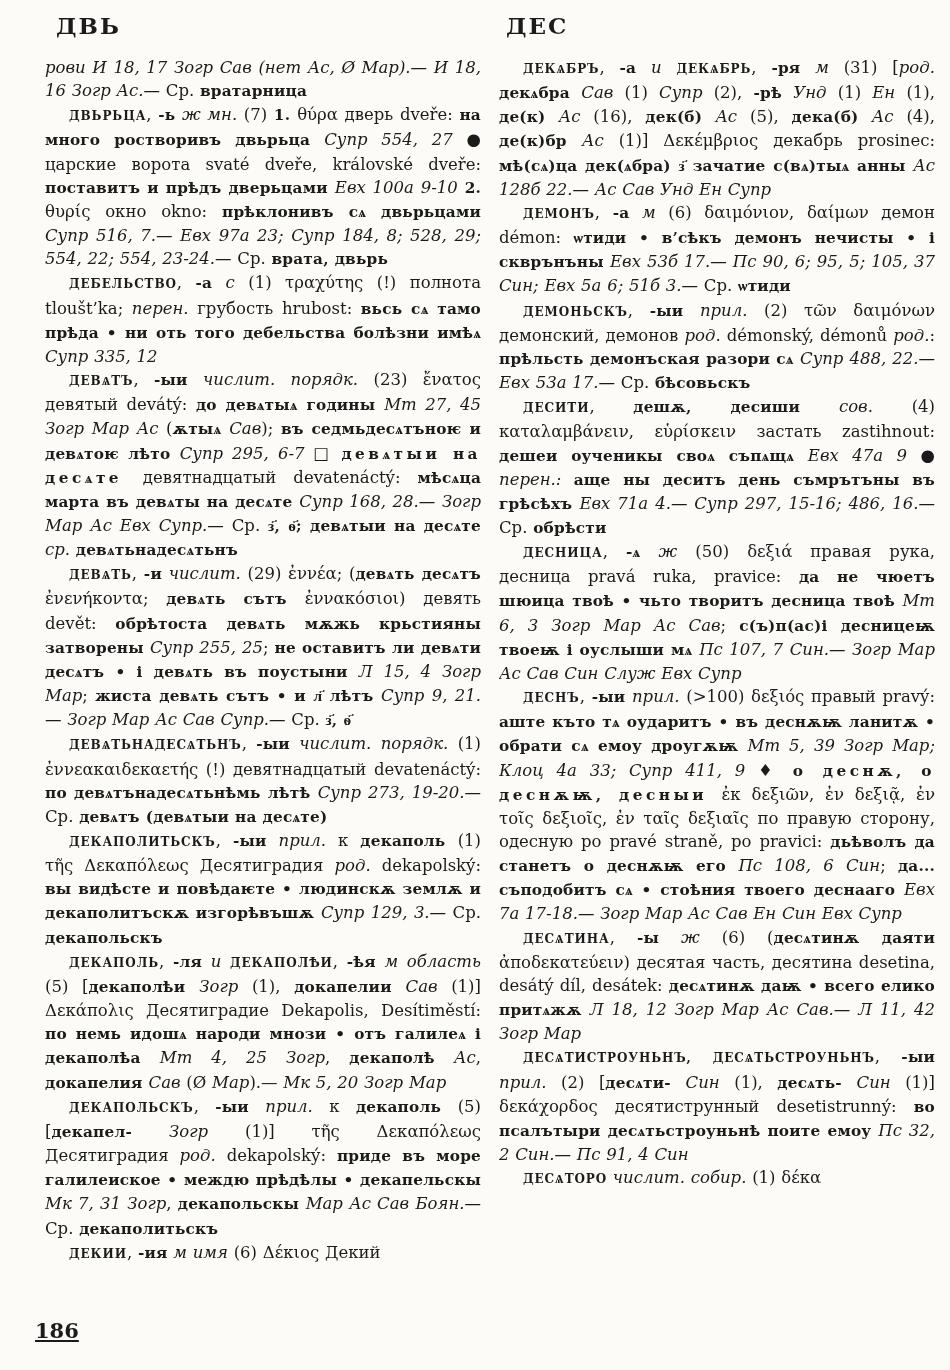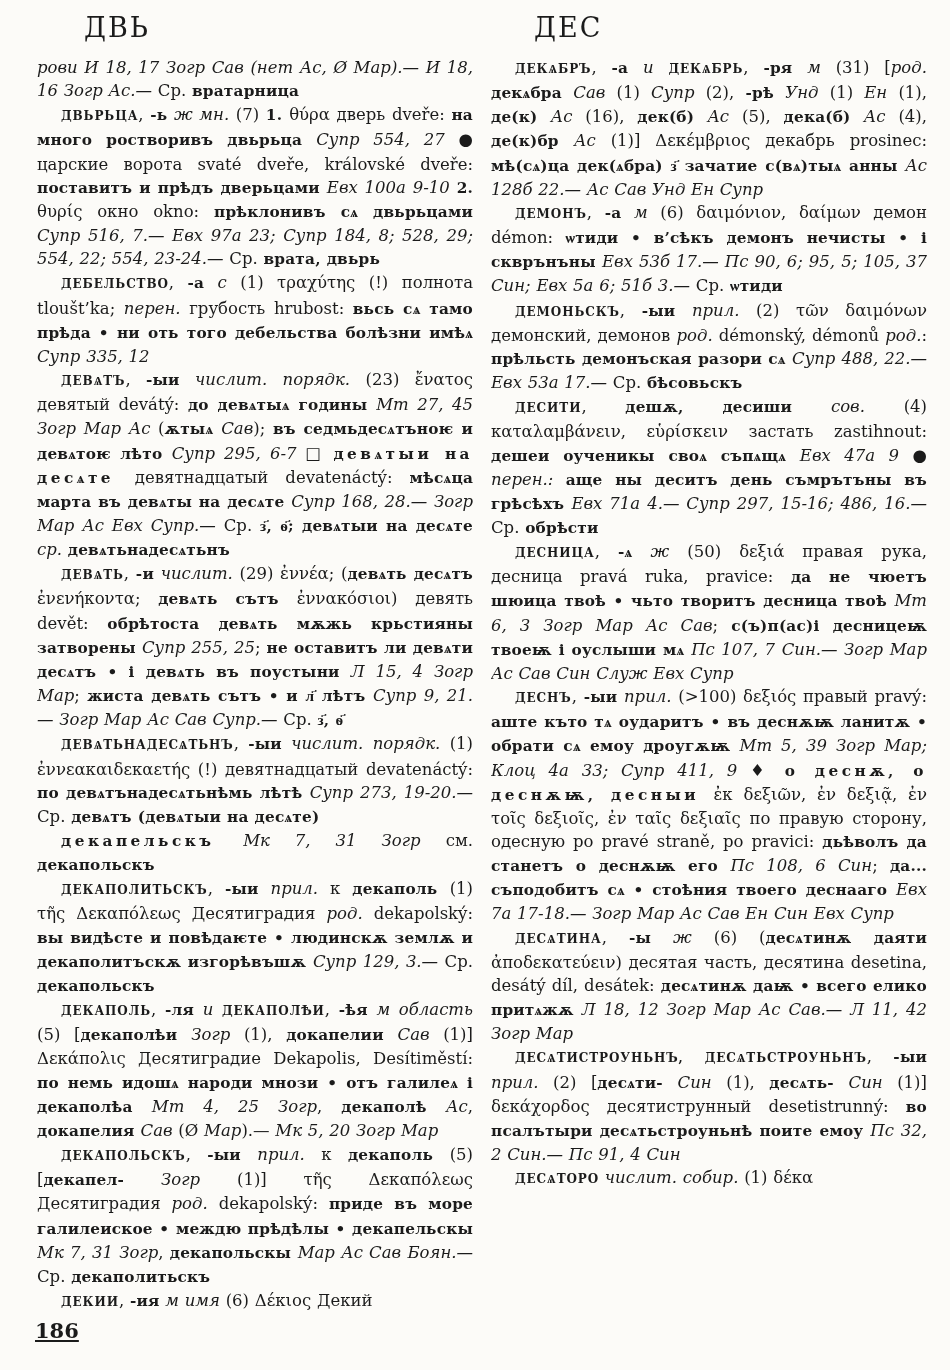--- a/index.html
+++ b/index.html
@@ -9,31 +9,31 @@
   html,body{margin:0;padding:0;}
   body{
     width:950px;height:1370px;
     background:var(--paper);
     font-family:"DejaVu Serif", serif;
     color:var(--ink);
   }
   .page{position:relative;width:950px;height:1370px;overflow:hidden;}
   .running-head{
     position:absolute;top:12px;
-    font-weight:normal;font-size:27px;letter-spacing:2px;
+    font-weight:bold;font-size:23px;letter-spacing:2px;
     font-family:"DejaVu Serif", serif;
-    margin-left:28px;
   }
   #head-left{left:56px;}
   #head-right{left:506px;}
   .col{
     position:absolute;top:56px;width:436px;height:1278px;
     font-size:16.5px;line-height:23.15px;
     text-align:justify;overflow:hidden;
     word-spacing:0.5px;
+    margin-left:8px;
   }
   #col-left{left:37px;}
   #col-right{left:491px;}
   .col p{margin:0;text-indent:24px;}
   .col p.noindent{text-indent:0;}
   
   .r{}
   .i{font-style:italic;}
   .b{font-weight:bold;font-size:15.3px;letter-spacing:0.2px;}
   .h{font-weight:bold;font-size:12px;letter-spacing:0.9px;}
@@ -50,21 +50,20 @@
   <div id="head-left" class="running-head">ДВЬ</div>
   <div id="head-right" class="running-head">ДЕС</div>
 
   <div id="col-left" class="col">
       <p class="noindent"><span class="i">рови И 18, 17 Зогр Сав (нет Ас, Ø Мар).— И 18, 16 Зогр Ас.— </span><span class="r">Ср. </span><span class="b">вратарница</span></p>
       <p><span class="h">ДВЬРЬЦА</span><span class="r">, </span><span class="b">-ь</span><span class="i"> ж мн. </span><span class="r">(7) </span><span class="b">1. </span><span class="r">θύρα дверь dveře: </span><span class="b">на много ростворивъ двьрьца </span><span class="i">Супр 554, 27 </span><span class="r">● царские ворота svaté dveře, královské dveře: </span><span class="b">поставитъ и прѣдъ дверьцами </span><span class="i">Евх 100а 9-10 </span><span class="b">2. </span><span class="r">θυρίς окно okno: </span><span class="b">прѣклонивъ сѧ двьрьцами </span><span class="i">Супр 516, 7.— Евх 97а 23; Супр 184, 8; 528, 29; 554, 22; 554, 23-24.— </span><span class="r">Ср. </span><span class="b">врата, двьрь</span></p>
       <p><span class="h">ДЕБЕЛЬСТВО</span><span class="r">, </span><span class="b">-а</span><span class="i"> с </span><span class="r">(1) τραχύτης (!) полнота tloušt’ka; </span><span class="i">перен. </span><span class="r">грубость hrubost: </span><span class="b">вьсь сѧ тамо прѣда • ни оть того дебельства болѣзни имѣѧ </span><span class="i">Супр 335, 12</span></p>
       <p><span class="h">ДЕВѦТЪ</span><span class="r">, </span><span class="b">-ыи</span><span class="i"> числит. порядк. </span><span class="r">(23) ἔνατος девятый devátý: </span><span class="b">до девѧтыѧ годины </span><span class="i">Мт 27, 45 Зогр Мар Ас </span><span class="r">(</span><span class="b">ѫтыѧ </span><span class="i">Сав</span><span class="r">); </span><span class="b">въ седмьдесѧтъноѥ и девѧтоѥ лѣто </span><span class="i">Супр 295, 6-7 </span><span class="r">□ </span><span class="bs">девѧтыи на десѧте </span><span class="r">девятнадцатый devatenáctý: </span><span class="b">мѣсѧца марта въ девѧты на десѧте </span><span class="i">Супр 168, 28.— Зогр Мар Ас Евх Супр.— </span><span class="r">Ср. </span><span class="b">з҃, ѳ҃; девѧтыи на десѧте </span><span class="i">ср. </span><span class="b">девѧтьнадесѧтьнъ</span></p>
       <p><span class="h">ДЕВѦТЬ</span><span class="r">, </span><span class="b">-и</span><span class="i"> числит. </span><span class="r">(29) ἐννέα; (</span><span class="b">девѧть десѧтъ </span><span class="r">ἐνενήκοντα; </span><span class="b">девѧть сътъ </span><span class="r">ἐννακόσιοι) девять devět: </span><span class="b">обрѣтоста девѧть мѫжь крьстияны затворены </span><span class="i">Супр 255, 25</span><span class="r">; </span><span class="b">не оставитъ ли девѧти десѧтъ • і девѧть въ поустыни </span><span class="i">Л 15, 4 Зогр Мар</span><span class="r">; </span><span class="b">жиста девѧть сътъ • и л҃ лѣтъ </span><span class="i">Супр 9, 21.— Зогр Мар Ас Сав Супр.— </span><span class="r">Ср. </span><span class="b">з҃, ѳ҃</span></p>
       <p><span class="h">ДЕВѦТЬНАДЕСѦТЬНЪ</span><span class="r">, </span><span class="b">-ыи</span><span class="i"> числит. порядк. </span><span class="r">(1) ἐννεακαιδεκαετής (!) девятнадцатый devatenáctý: </span><span class="b">по девѧтънадесѧтьнѣмь лѣтѣ </span><span class="i">Супр 273, 19-20.— </span><span class="r">Ср. </span><span class="b">девѧтъ (девѧтыи на десѧте)</span></p>
-      <p><span class="bs">декапельскъ </span><span class="i">Мк 7, 31 Зогр </span><span class="r">см. </span><span class="b">декапольскъ</span></p>
       <p><span class="h">ДЕКАПОЛИТЬСКЪ</span><span class="r">, </span><span class="b">-ыи</span><span class="i"> прил. </span><span class="r">к </span><span class="b">декаполь </span><span class="r">(1) τῆς Δεκαπόλεως Десятиградия </span><span class="i">род. </span><span class="r">dekapolský: </span><span class="b">вы видѣсте и повѣдаѥте • людинскѫ землѫ и декаполитъскѫ изгорѣвъшѫ </span><span class="i">Супр 129, 3.— </span><span class="r">Ср. </span><span class="b">декапольскъ</span></p>
       <p><span class="h">ДЕКАПОЛЬ</span><span class="r">, </span><span class="b">-ля</span><span class="i"> и </span><span class="h">ДЕКАПОЛѢИ</span><span class="r">, </span><span class="b">-ѣя</span><span class="i"> м область </span><span class="r">(5) [</span><span class="b">декаполѣи </span><span class="i">Зогр </span><span class="r">(1), </span><span class="b">докапелии </span><span class="i">Сав </span><span class="r">(1)] Δεκάπολις Десятиградие Dekapolis, Desítiměstí: </span><span class="b">по немь идошѧ народи мнози • отъ галилеѧ і декаполѣа </span><span class="i">Мт 4, 25 Зогр</span><span class="r">, </span><span class="b">декаполѣ </span><span class="i">Ас</span><span class="r">, </span><span class="b">докапелия </span><span class="i">Сав </span><span class="r">(Ø </span><span class="i">Мар</span><span class="r">).— </span><span class="i">Мк 5, 20 Зогр Мар</span></p>
       <p><span class="h">ДЕКАПОЛЬСКЪ</span><span class="r">, </span><span class="b">-ыи</span><span class="i"> прил. </span><span class="r">к </span><span class="b">декаполь </span><span class="r">(5) [</span><span class="b">декапел- </span><span class="i">Зогр </span><span class="r">(1)] τῆς Δεκαπόλεως Десятиградия </span><span class="i">род. </span><span class="r">dekapolský: </span><span class="b">приде въ море галилеиское • междю прѣдѣлы • декапельскы </span><span class="i">Мк 7, 31 Зогр</span><span class="r">, </span><span class="b">декапольскы </span><span class="i">Мар Ас Сав Боян.— </span><span class="r">Ср. </span><span class="b">декаполитьскъ</span></p>
       <p><span class="h">ДЕКИИ</span><span class="r">, </span><span class="b">-ия</span><span class="i"> м имя </span><span class="r">(6) Δέκιος Декий</span></p>
     </div>
   <div id="col-right" class="col">
       <p><span class="h">ДЕКѦБРЪ</span><span class="r">, </span><span class="b">-а</span><span class="i"> и </span><span class="h">ДЕКѦБРЬ</span><span class="r">, </span><span class="b">-ря</span><span class="i"> м </span><span class="r">(31) [</span><span class="i">род. </span><span class="b">декѧбра </span><span class="i">Сав </span><span class="r">(1) </span><span class="i">Супр </span><span class="r">(2), </span><span class="b">-рѣ </span><span class="i">Унд </span><span class="r">(1) </span><span class="i">Ен </span><span class="r">(1), </span><span class="b">де(к) </span><span class="i">Ас </span><span class="r">(16), </span><span class="b">дек(б) </span><span class="i">Ас </span><span class="r">(5), </span><span class="b">дека(б) </span><span class="i">Ас </span><span class="r">(4), </span><span class="b">де(к)бр </span><span class="i">Ас </span><span class="r">(1)] Δεκέμβριος декабрь prosinec: </span><span class="b">мѣ(сѧ)ца дек(ѧбра) з҃ зачатие с(вѧ)тыѧ анны </span><span class="i">Ас 128б 22.— Ас Сав Унд Ен Супр</span></p>
       <p><span class="h">ДЕМОНЪ</span><span class="r">, </span><span class="b">-а</span><span class="i"> м </span><span class="r">(6) δαιμόνιον, δαίμων демон démon: </span><span class="b">ѡтиди • в’сѣкъ демонъ нечисты • і скврънъны </span><span class="i">Евх 53б 17.— Пс 90, 6; 95, 5; 105, 37 Син; Евх 5а 6; 51б 3.— </span><span class="r">Ср. </span><span class="b">ѡтиди</span></p>
       <p><span class="h">ДЕМОНЬСКЪ</span><span class="r">, </span><span class="b">-ыи</span><span class="i"> прил. </span><span class="r">(2) τῶν δαιμόνων демонский, демонов </span><span class="i">род. </span><span class="r">démonský, démonů </span><span class="i">род.</span><span class="r">: </span><span class="b">прѣльсть демонъская разори сѧ </span><span class="i">Супр 488, 22.— Евх 53а 17.— </span><span class="r">Ср. </span><span class="b">бѣсовьскъ</span></p>
       <p><span class="h">ДЕСИТИ</span><span class="r">, </span><span class="b">дешѫ, десиши </span><span class="i">сов. </span><span class="r">(4) καταλαμβάνειν, εὑρίσκειν застать zastihnout: </span><span class="b">дешеи оученикы своѧ съпѧщѧ </span><span class="i">Евх 47а 9 </span><span class="r">● </span><span class="i">перен.: </span><span class="b">аще ны деситъ день съмрътъны въ грѣсѣхъ </span><span class="i">Евх 71а 4.— Супр 297, 15-16; 486, 16.— </span><span class="r">Ср. </span><span class="b">обрѣсти</span></p>

